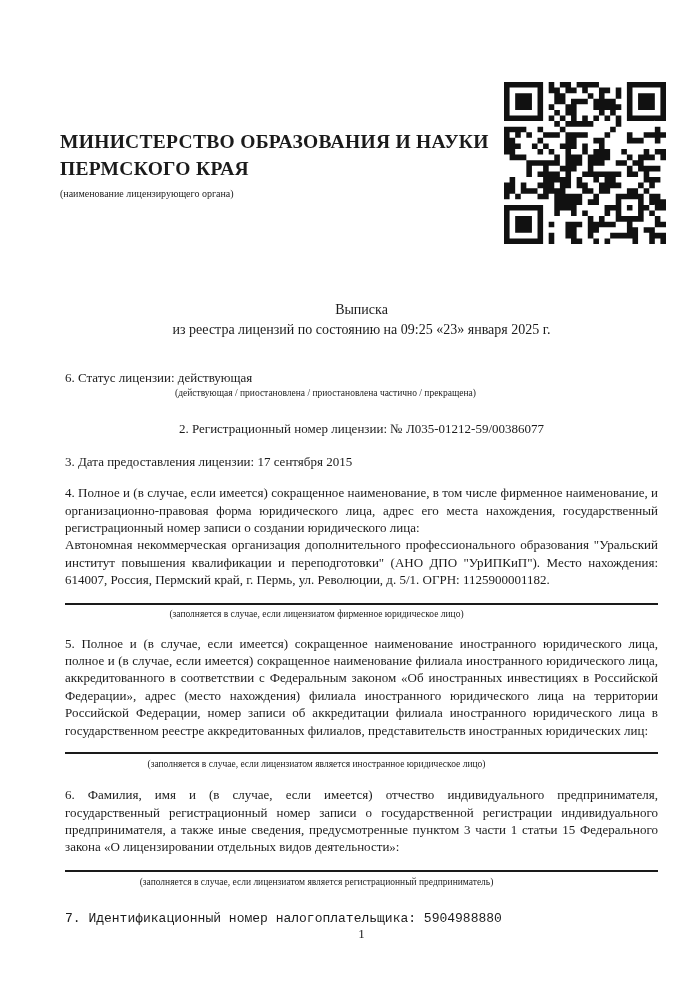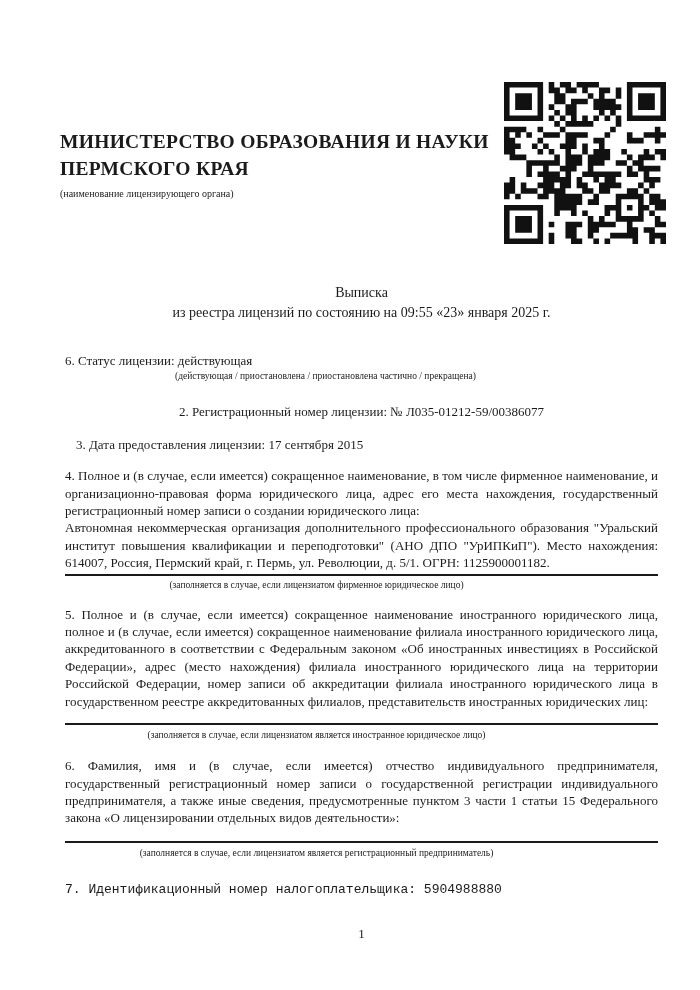--- a/index.html
+++ b/index.html
@@ -15,34 +15,34 @@
   .ministry-line{
     font-weight:bold;font-size:19.5px;line-height:27px;letter-spacing:.3px;
   }
   .ministry-note{
     font-size:10px;line-height:13px;margin-top:5px;color:#222;
   }
   .qr{
     position:absolute;left:504px;top:82px;width:162px;height:162px;
   }
   .content{
-    position:absolute;left:65px;top:283px;width:593px;
+    position:absolute;left:65px;top:300px;width:593px;
   }
   .doc-title{text-align:center;font-size:14px;line-height:19.5px;}
   .item{font-size:13px;line-height:17.4px;}
   .para{text-align:justify;}
   .small-note{
     font-size:9.5px;line-height:12px;text-align:center;color:#222;
   }
   .note-status{margin-top:1px;margin-right:72px;}
   .note-fill{margin-right:90px;}
   .mt-item1{margin-top:30px;}
   .mt-item2{margin-top:21px;text-align:center;}
-  .mt-item3{margin-top:15px;margin-left:11px;}
-  .block4{margin-top:14px;border-bottom:2px solid #1a1a1a;padding-bottom:2px;}
+  .mt-item3{margin-top:15px;}
+  .block4{margin-top:14px;border-bottom:2px solid #1a1a1a;padding-bottom:14px;}
   .note4{margin-top:3px;}
   .block5{margin-top:15px;}
   .fill-line{border-top:2px solid #1a1a1a;height:0;}
   .line5{margin-top:13px;}
   .note5{margin-top:4px;}
   .block6{margin-top:16px;}
   .line6{margin-top:14px;}
   .note6{margin-top:4px;}
   .mt-item7{margin-top:22px;font-family:Liberation Mono, monospace;}
   .page-number{
@@ -61,21 +61,21 @@
 
 <div class="qr">
   <svg id="qr-svg" width="162" height="162" viewBox="0 0 162 162" xmlns="http://www.w3.org/2000/svg">
       <path d="M0.00 0.00h5.59v5.59h-5.59zM5.59 0.00h5.59v5.59h-5.59zM11.17 0.00h5.59v5.59h-5.59zM16.76 0.00h5.59v5.59h-5.59zM22.34 0.00h5.59v5.59h-5.59zM27.93 0.00h5.59v5.59h-5.59zM33.52 0.00h5.59v5.59h-5.59zM44.69 0.00h5.59v5.59h-5.59zM55.86 0.00h5.59v5.59h-5.59zM61.45 0.00h5.59v5.59h-5.59zM72.62 0.00h5.59v5.59h-5.59zM78.21 0.00h5.59v5.59h-5.59zM83.79 0.00h5.59v5.59h-5.59zM89.38 0.00h5.59v5.59h-5.59zM122.90 0.00h5.59v5.59h-5.59zM128.48 0.00h5.59v5.59h-5.59zM134.07 0.00h5.59v5.59h-5.59zM139.66 0.00h5.59v5.59h-5.59zM145.24 0.00h5.59v5.59h-5.59zM150.83 0.00h5.59v5.59h-5.59zM156.41 0.00h5.59v5.59h-5.59zM0.00 5.59h5.59v5.59h-5.59zM33.52 5.59h5.59v5.59h-5.59zM44.69 5.59h5.59v5.59h-5.59zM50.28 5.59h5.59v5.59h-5.59zM61.45 5.59h5.59v5.59h-5.59zM67.03 5.59h5.59v5.59h-5.59zM78.21 5.59h5.59v5.59h-5.59zM94.97 5.59h5.59v5.59h-5.59zM100.55 5.59h5.59v5.59h-5.59zM111.72 5.59h5.59v5.59h-5.59zM122.90 5.59h5.59v5.59h-5.59zM156.41 5.59h5.59v5.59h-5.59zM0.00 11.17h5.59v5.59h-5.59zM11.17 11.17h5.59v5.59h-5.59zM16.76 11.17h5.59v5.59h-5.59zM22.34 11.17h5.59v5.59h-5.59zM33.52 11.17h5.59v5.59h-5.59zM50.28 11.17h5.59v5.59h-5.59zM55.86 11.17h5.59v5.59h-5.59zM83.79 11.17h5.59v5.59h-5.59zM94.97 11.17h5.59v5.59h-5.59zM111.72 11.17h5.59v5.59h-5.59zM122.90 11.17h5.59v5.59h-5.59zM134.07 11.17h5.59v5.59h-5.59zM139.66 11.17h5.59v5.59h-5.59zM145.24 11.17h5.59v5.59h-5.59zM156.41 11.17h5.59v5.59h-5.59zM0.00 16.76h5.59v5.59h-5.59zM11.17 16.76h5.59v5.59h-5.59zM16.76 16.76h5.59v5.59h-5.59zM22.34 16.76h5.59v5.59h-5.59zM33.52 16.76h5.59v5.59h-5.59zM50.28 16.76h5.59v5.59h-5.59zM55.86 16.76h5.59v5.59h-5.59zM67.03 16.76h5.59v5.59h-5.59zM72.62 16.76h5.59v5.59h-5.59zM78.21 16.76h5.59v5.59h-5.59zM89.38 16.76h5.59v5.59h-5.59zM94.97 16.76h5.59v5.59h-5.59zM100.55 16.76h5.59v5.59h-5.59zM106.14 16.76h5.59v5.59h-5.59zM122.90 16.76h5.59v5.59h-5.59zM134.07 16.76h5.59v5.59h-5.59zM139.66 16.76h5.59v5.59h-5.59zM145.24 16.76h5.59v5.59h-5.59zM156.41 16.76h5.59v5.59h-5.59zM0.00 22.34h5.59v5.59h-5.59zM11.17 22.34h5.59v5.59h-5.59zM16.76 22.34h5.59v5.59h-5.59zM22.34 22.34h5.59v5.59h-5.59zM33.52 22.34h5.59v5.59h-5.59zM44.69 22.34h5.59v5.59h-5.59zM61.45 22.34h5.59v5.59h-5.59zM67.03 22.34h5.59v5.59h-5.59zM89.38 22.34h5.59v5.59h-5.59zM94.97 22.34h5.59v5.59h-5.59zM100.55 22.34h5.59v5.59h-5.59zM106.14 22.34h5.59v5.59h-5.59zM111.72 22.34h5.59v5.59h-5.59zM122.90 22.34h5.59v5.59h-5.59zM134.07 22.34h5.59v5.59h-5.59zM139.66 22.34h5.59v5.59h-5.59zM145.24 22.34h5.59v5.59h-5.59zM156.41 22.34h5.59v5.59h-5.59zM0.00 27.93h5.59v5.59h-5.59zM33.52 27.93h5.59v5.59h-5.59zM50.28 27.93h5.59v5.59h-5.59zM61.45 27.93h5.59v5.59h-5.59zM67.03 27.93h5.59v5.59h-5.59zM94.97 27.93h5.59v5.59h-5.59zM106.14 27.93h5.59v5.59h-5.59zM122.90 27.93h5.59v5.59h-5.59zM156.41 27.93h5.59v5.59h-5.59zM0.00 33.52h5.59v5.59h-5.59zM5.59 33.52h5.59v5.59h-5.59zM11.17 33.52h5.59v5.59h-5.59zM16.76 33.52h5.59v5.59h-5.59zM22.34 33.52h5.59v5.59h-5.59zM27.93 33.52h5.59v5.59h-5.59zM33.52 33.52h5.59v5.59h-5.59zM44.69 33.52h5.59v5.59h-5.59zM55.86 33.52h5.59v5.59h-5.59zM67.03 33.52h5.59v5.59h-5.59zM78.21 33.52h5.59v5.59h-5.59zM89.38 33.52h5.59v5.59h-5.59zM100.55 33.52h5.59v5.59h-5.59zM111.72 33.52h5.59v5.59h-5.59zM122.90 33.52h5.59v5.59h-5.59zM128.48 33.52h5.59v5.59h-5.59zM134.07 33.52h5.59v5.59h-5.59zM139.66 33.52h5.59v5.59h-5.59zM145.24 33.52h5.59v5.59h-5.59zM150.83 33.52h5.59v5.59h-5.59zM156.41 33.52h5.59v5.59h-5.59zM50.28 39.10h5.59v5.59h-5.59zM61.45 39.10h5.59v5.59h-5.59zM67.03 39.10h5.59v5.59h-5.59zM72.62 39.10h5.59v5.59h-5.59zM78.21 39.10h5.59v5.59h-5.59zM83.79 39.10h5.59v5.59h-5.59zM111.72 39.10h5.59v5.59h-5.59zM0.00 44.69h5.59v5.59h-5.59zM5.59 44.69h5.59v5.59h-5.59zM11.17 44.69h5.59v5.59h-5.59zM16.76 44.69h5.59v5.59h-5.59zM33.52 44.69h5.59v5.59h-5.59zM55.86 44.69h5.59v5.59h-5.59zM106.14 44.69h5.59v5.59h-5.59zM150.83 44.69h5.59v5.59h-5.59zM0.00 50.28h5.59v5.59h-5.59zM11.17 50.28h5.59v5.59h-5.59zM22.34 50.28h5.59v5.59h-5.59zM39.10 50.28h5.59v5.59h-5.59zM44.69 50.28h5.59v5.59h-5.59zM50.28 50.28h5.59v5.59h-5.59zM61.45 50.28h5.59v5.59h-5.59zM67.03 50.28h5.59v5.59h-5.59zM72.62 50.28h5.59v5.59h-5.59zM78.21 50.28h5.59v5.59h-5.59zM100.55 50.28h5.59v5.59h-5.59zM122.90 50.28h5.59v5.59h-5.59zM139.66 50.28h5.59v5.59h-5.59zM145.24 50.28h5.59v5.59h-5.59zM150.83 50.28h5.59v5.59h-5.59zM156.41 50.28h5.59v5.59h-5.59zM0.00 55.86h5.59v5.59h-5.59zM5.59 55.86h5.59v5.59h-5.59zM33.52 55.86h5.59v5.59h-5.59zM61.45 55.86h5.59v5.59h-5.59zM67.03 55.86h5.59v5.59h-5.59zM89.38 55.86h5.59v5.59h-5.59zM94.97 55.86h5.59v5.59h-5.59zM122.90 55.86h5.59v5.59h-5.59zM128.48 55.86h5.59v5.59h-5.59zM134.07 55.86h5.59v5.59h-5.59zM150.83 55.86h5.59v5.59h-5.59zM0.00 61.45h5.59v5.59h-5.59zM5.59 61.45h5.59v5.59h-5.59zM11.17 61.45h5.59v5.59h-5.59zM27.93 61.45h5.59v5.59h-5.59zM39.10 61.45h5.59v5.59h-5.59zM55.86 61.45h5.59v5.59h-5.59zM61.45 61.45h5.59v5.59h-5.59zM67.03 61.45h5.59v5.59h-5.59zM78.21 61.45h5.59v5.59h-5.59zM94.97 61.45h5.59v5.59h-5.59zM0.00 67.03h5.59v5.59h-5.59zM5.59 67.03h5.59v5.59h-5.59zM33.52 67.03h5.59v5.59h-5.59zM44.69 67.03h5.59v5.59h-5.59zM61.45 67.03h5.59v5.59h-5.59zM78.21 67.03h5.59v5.59h-5.59zM89.38 67.03h5.59v5.59h-5.59zM94.97 67.03h5.59v5.59h-5.59zM100.55 67.03h5.59v5.59h-5.59zM117.31 67.03h5.59v5.59h-5.59zM139.66 67.03h5.59v5.59h-5.59zM150.83 67.03h5.59v5.59h-5.59zM156.41 67.03h5.59v5.59h-5.59zM5.59 72.62h5.59v5.59h-5.59zM11.17 72.62h5.59v5.59h-5.59zM16.76 72.62h5.59v5.59h-5.59zM50.28 72.62h5.59v5.59h-5.59zM61.45 72.62h5.59v5.59h-5.59zM67.03 72.62h5.59v5.59h-5.59zM72.62 72.62h5.59v5.59h-5.59zM83.79 72.62h5.59v5.59h-5.59zM89.38 72.62h5.59v5.59h-5.59zM94.97 72.62h5.59v5.59h-5.59zM100.55 72.62h5.59v5.59h-5.59zM122.90 72.62h5.59v5.59h-5.59zM134.07 72.62h5.59v5.59h-5.59zM139.66 72.62h5.59v5.59h-5.59zM145.24 72.62h5.59v5.59h-5.59zM156.41 72.62h5.59v5.59h-5.59zM22.34 78.21h5.59v5.59h-5.59zM27.93 78.21h5.59v5.59h-5.59zM33.52 78.21h5.59v5.59h-5.59zM39.10 78.21h5.59v5.59h-5.59zM44.69 78.21h5.59v5.59h-5.59zM50.28 78.21h5.59v5.59h-5.59zM61.45 78.21h5.59v5.59h-5.59zM67.03 78.21h5.59v5.59h-5.59zM72.62 78.21h5.59v5.59h-5.59zM83.79 78.21h5.59v5.59h-5.59zM89.38 78.21h5.59v5.59h-5.59zM94.97 78.21h5.59v5.59h-5.59zM111.72 78.21h5.59v5.59h-5.59zM117.31 78.21h5.59v5.59h-5.59zM128.48 78.21h5.59v5.59h-5.59zM134.07 78.21h5.59v5.59h-5.59zM22.34 83.79h5.59v5.59h-5.59zM39.10 83.79h5.59v5.59h-5.59zM55.86 83.79h5.59v5.59h-5.59zM61.45 83.79h5.59v5.59h-5.59zM67.03 83.79h5.59v5.59h-5.59zM83.79 83.79h5.59v5.59h-5.59zM122.90 83.79h5.59v5.59h-5.59zM134.07 83.79h5.59v5.59h-5.59zM139.66 83.79h5.59v5.59h-5.59zM145.24 83.79h5.59v5.59h-5.59zM150.83 83.79h5.59v5.59h-5.59zM22.34 89.38h5.59v5.59h-5.59zM33.52 89.38h5.59v5.59h-5.59zM39.10 89.38h5.59v5.59h-5.59zM44.69 89.38h5.59v5.59h-5.59zM50.28 89.38h5.59v5.59h-5.59zM61.45 89.38h5.59v5.59h-5.59zM78.21 89.38h5.59v5.59h-5.59zM83.79 89.38h5.59v5.59h-5.59zM89.38 89.38h5.59v5.59h-5.59zM94.97 89.38h5.59v5.59h-5.59zM100.55 89.38h5.59v5.59h-5.59zM106.14 89.38h5.59v5.59h-5.59zM111.72 89.38h5.59v5.59h-5.59zM122.90 89.38h5.59v5.59h-5.59zM128.48 89.38h5.59v5.59h-5.59zM139.66 89.38h5.59v5.59h-5.59zM5.59 94.97h5.59v5.59h-5.59zM39.10 94.97h5.59v5.59h-5.59zM44.69 94.97h5.59v5.59h-5.59zM50.28 94.97h5.59v5.59h-5.59zM55.86 94.97h5.59v5.59h-5.59zM61.45 94.97h5.59v5.59h-5.59zM72.62 94.97h5.59v5.59h-5.59zM89.38 94.97h5.59v5.59h-5.59zM100.55 94.97h5.59v5.59h-5.59zM106.14 94.97h5.59v5.59h-5.59zM139.66 94.97h5.59v5.59h-5.59zM145.24 94.97h5.59v5.59h-5.59zM150.83 94.97h5.59v5.59h-5.59zM0.00 100.55h5.59v5.59h-5.59zM5.59 100.55h5.59v5.59h-5.59zM16.76 100.55h5.59v5.59h-5.59zM33.52 100.55h5.59v5.59h-5.59zM39.10 100.55h5.59v5.59h-5.59zM44.69 100.55h5.59v5.59h-5.59zM55.86 100.55h5.59v5.59h-5.59zM61.45 100.55h5.59v5.59h-5.59zM72.62 100.55h5.59v5.59h-5.59zM78.21 100.55h5.59v5.59h-5.59zM94.97 100.55h5.59v5.59h-5.59zM100.55 100.55h5.59v5.59h-5.59zM106.14 100.55h5.59v5.59h-5.59zM111.72 100.55h5.59v5.59h-5.59zM134.07 100.55h5.59v5.59h-5.59zM145.24 100.55h5.59v5.59h-5.59zM0.00 106.14h5.59v5.59h-5.59zM5.59 106.14h5.59v5.59h-5.59zM16.76 106.14h5.59v5.59h-5.59zM22.34 106.14h5.59v5.59h-5.59zM27.93 106.14h5.59v5.59h-5.59zM39.10 106.14h5.59v5.59h-5.59zM44.69 106.14h5.59v5.59h-5.59zM50.28 106.14h5.59v5.59h-5.59zM55.86 106.14h5.59v5.59h-5.59zM78.21 106.14h5.59v5.59h-5.59zM83.79 106.14h5.59v5.59h-5.59zM94.97 106.14h5.59v5.59h-5.59zM100.55 106.14h5.59v5.59h-5.59zM122.90 106.14h5.59v5.59h-5.59zM128.48 106.14h5.59v5.59h-5.59zM139.66 106.14h5.59v5.59h-5.59zM0.00 111.72h5.59v5.59h-5.59zM11.17 111.72h5.59v5.59h-5.59zM33.52 111.72h5.59v5.59h-5.59zM39.10 111.72h5.59v5.59h-5.59zM50.28 111.72h5.59v5.59h-5.59zM55.86 111.72h5.59v5.59h-5.59zM61.45 111.72h5.59v5.59h-5.59zM67.03 111.72h5.59v5.59h-5.59zM72.62 111.72h5.59v5.59h-5.59zM89.38 111.72h5.59v5.59h-5.59zM111.72 111.72h5.59v5.59h-5.59zM117.31 111.72h5.59v5.59h-5.59zM122.90 111.72h5.59v5.59h-5.59zM128.48 111.72h5.59v5.59h-5.59zM134.07 111.72h5.59v5.59h-5.59zM145.24 111.72h5.59v5.59h-5.59zM150.83 111.72h5.59v5.59h-5.59zM50.28 117.31h5.59v5.59h-5.59zM55.86 117.31h5.59v5.59h-5.59zM61.45 117.31h5.59v5.59h-5.59zM67.03 117.31h5.59v5.59h-5.59zM72.62 117.31h5.59v5.59h-5.59zM83.79 117.31h5.59v5.59h-5.59zM89.38 117.31h5.59v5.59h-5.59zM111.72 117.31h5.59v5.59h-5.59zM134.07 117.31h5.59v5.59h-5.59zM145.24 117.31h5.59v5.59h-5.59zM150.83 117.31h5.59v5.59h-5.59zM156.41 117.31h5.59v5.59h-5.59zM0.00 122.90h5.59v5.59h-5.59zM5.59 122.90h5.59v5.59h-5.59zM11.17 122.90h5.59v5.59h-5.59zM16.76 122.90h5.59v5.59h-5.59zM22.34 122.90h5.59v5.59h-5.59zM27.93 122.90h5.59v5.59h-5.59zM33.52 122.90h5.59v5.59h-5.59zM50.28 122.90h5.59v5.59h-5.59zM55.86 122.90h5.59v5.59h-5.59zM61.45 122.90h5.59v5.59h-5.59zM67.03 122.90h5.59v5.59h-5.59zM100.55 122.90h5.59v5.59h-5.59zM106.14 122.90h5.59v5.59h-5.59zM111.72 122.90h5.59v5.59h-5.59zM122.90 122.90h5.59v5.59h-5.59zM134.07 122.90h5.59v5.59h-5.59zM139.66 122.90h5.59v5.59h-5.59zM150.83 122.90h5.59v5.59h-5.59zM156.41 122.90h5.59v5.59h-5.59zM0.00 128.48h5.59v5.59h-5.59zM33.52 128.48h5.59v5.59h-5.59zM50.28 128.48h5.59v5.59h-5.59zM67.03 128.48h5.59v5.59h-5.59zM78.21 128.48h5.59v5.59h-5.59zM100.55 128.48h5.59v5.59h-5.59zM111.72 128.48h5.59v5.59h-5.59zM134.07 128.48h5.59v5.59h-5.59zM145.24 128.48h5.59v5.59h-5.59zM0.00 134.07h5.59v5.59h-5.59zM11.17 134.07h5.59v5.59h-5.59zM16.76 134.07h5.59v5.59h-5.59zM22.34 134.07h5.59v5.59h-5.59zM33.52 134.07h5.59v5.59h-5.59zM83.79 134.07h5.59v5.59h-5.59zM94.97 134.07h5.59v5.59h-5.59zM111.72 134.07h5.59v5.59h-5.59zM117.31 134.07h5.59v5.59h-5.59zM122.90 134.07h5.59v5.59h-5.59zM128.48 134.07h5.59v5.59h-5.59zM134.07 134.07h5.59v5.59h-5.59zM150.83 134.07h5.59v5.59h-5.59zM0.00 139.66h5.59v5.59h-5.59zM11.17 139.66h5.59v5.59h-5.59zM16.76 139.66h5.59v5.59h-5.59zM22.34 139.66h5.59v5.59h-5.59zM33.52 139.66h5.59v5.59h-5.59zM44.69 139.66h5.59v5.59h-5.59zM61.45 139.66h5.59v5.59h-5.59zM67.03 139.66h5.59v5.59h-5.59zM72.62 139.66h5.59v5.59h-5.59zM83.79 139.66h5.59v5.59h-5.59zM89.38 139.66h5.59v5.59h-5.59zM94.97 139.66h5.59v5.59h-5.59zM100.55 139.66h5.59v5.59h-5.59zM106.14 139.66h5.59v5.59h-5.59zM122.90 139.66h5.59v5.59h-5.59zM150.83 139.66h5.59v5.59h-5.59zM156.41 139.66h5.59v5.59h-5.59zM0.00 145.24h5.59v5.59h-5.59zM11.17 145.24h5.59v5.59h-5.59zM16.76 145.24h5.59v5.59h-5.59zM22.34 145.24h5.59v5.59h-5.59zM33.52 145.24h5.59v5.59h-5.59zM61.45 145.24h5.59v5.59h-5.59zM67.03 145.24h5.59v5.59h-5.59zM83.79 145.24h5.59v5.59h-5.59zM89.38 145.24h5.59v5.59h-5.59zM122.90 145.24h5.59v5.59h-5.59zM128.48 145.24h5.59v5.59h-5.59zM139.66 145.24h5.59v5.59h-5.59zM145.24 145.24h5.59v5.59h-5.59zM0.00 150.83h5.59v5.59h-5.59zM33.52 150.83h5.59v5.59h-5.59zM44.69 150.83h5.59v5.59h-5.59zM61.45 150.83h5.59v5.59h-5.59zM67.03 150.83h5.59v5.59h-5.59zM83.79 150.83h5.59v5.59h-5.59zM106.14 150.83h5.59v5.59h-5.59zM111.72 150.83h5.59v5.59h-5.59zM117.31 150.83h5.59v5.59h-5.59zM122.90 150.83h5.59v5.59h-5.59zM128.48 150.83h5.59v5.59h-5.59zM145.24 150.83h5.59v5.59h-5.59zM150.83 150.83h5.59v5.59h-5.59zM156.41 150.83h5.59v5.59h-5.59zM0.00 156.41h5.59v5.59h-5.59zM5.59 156.41h5.59v5.59h-5.59zM11.17 156.41h5.59v5.59h-5.59zM16.76 156.41h5.59v5.59h-5.59zM22.34 156.41h5.59v5.59h-5.59zM27.93 156.41h5.59v5.59h-5.59zM33.52 156.41h5.59v5.59h-5.59zM44.69 156.41h5.59v5.59h-5.59zM67.03 156.41h5.59v5.59h-5.59zM72.62 156.41h5.59v5.59h-5.59zM89.38 156.41h5.59v5.59h-5.59zM100.55 156.41h5.59v5.59h-5.59zM128.48 156.41h5.59v5.59h-5.59zM145.24 156.41h5.59v5.59h-5.59zM156.41 156.41h5.59v5.59h-5.59z" fill="#111111"></path>
     </svg>
 </div>
 
 <div class="content">
   <div class="doc-title">
     <div>Выписка</div>
-    <div>из реестра лицензий по состоянию на 09:55 «23» января 2025 г.</div>
+    <div>из реестра лицензий по состоянию на 09:25 «23» января 2025 г.</div>
   </div>
 
   <div class="item mt-item1">6. Статус лицензии: действующая</div>
   <div class="small-note note-status">(действующая / приостановлена / приостановлена частично / прекращена)</div>
 
   <div class="item mt-item2">2. Регистрационный номер лицензии: № Л035-01212-59/00386077</div>
 
   <div class="item mt-item3">3. Дата предоставления лицензии: 17 сентября 2015</div>
 
   <div class="item para block4">

